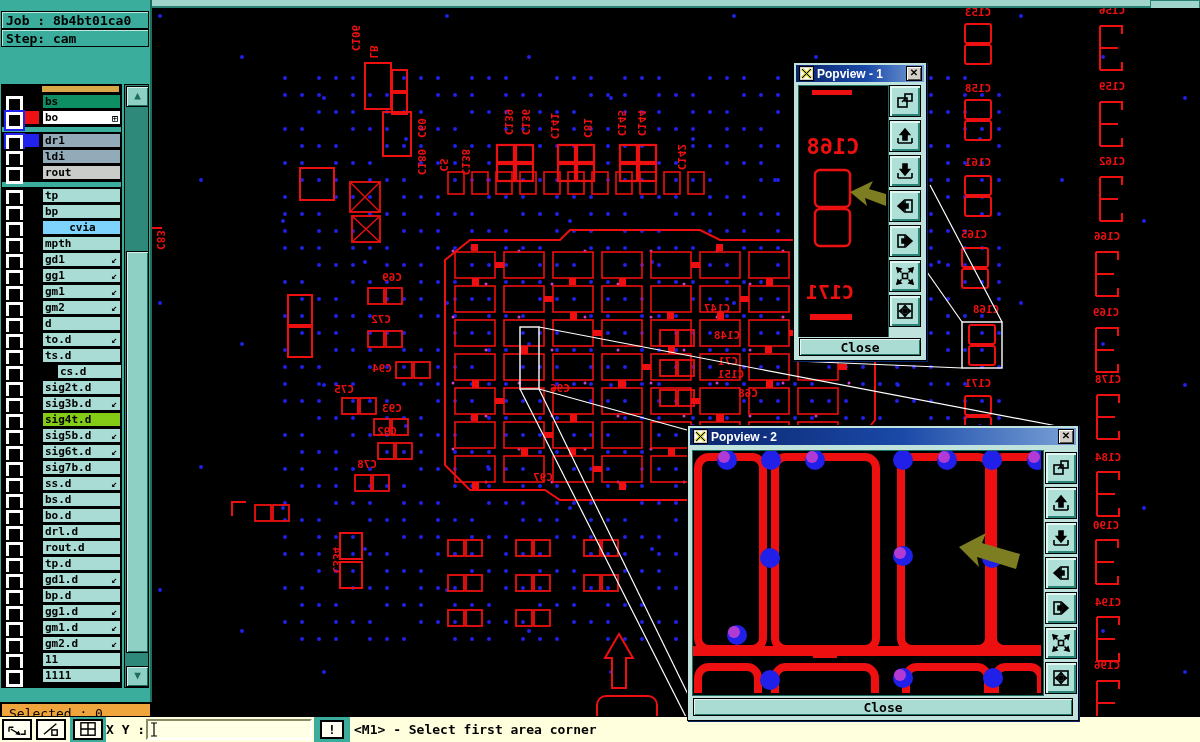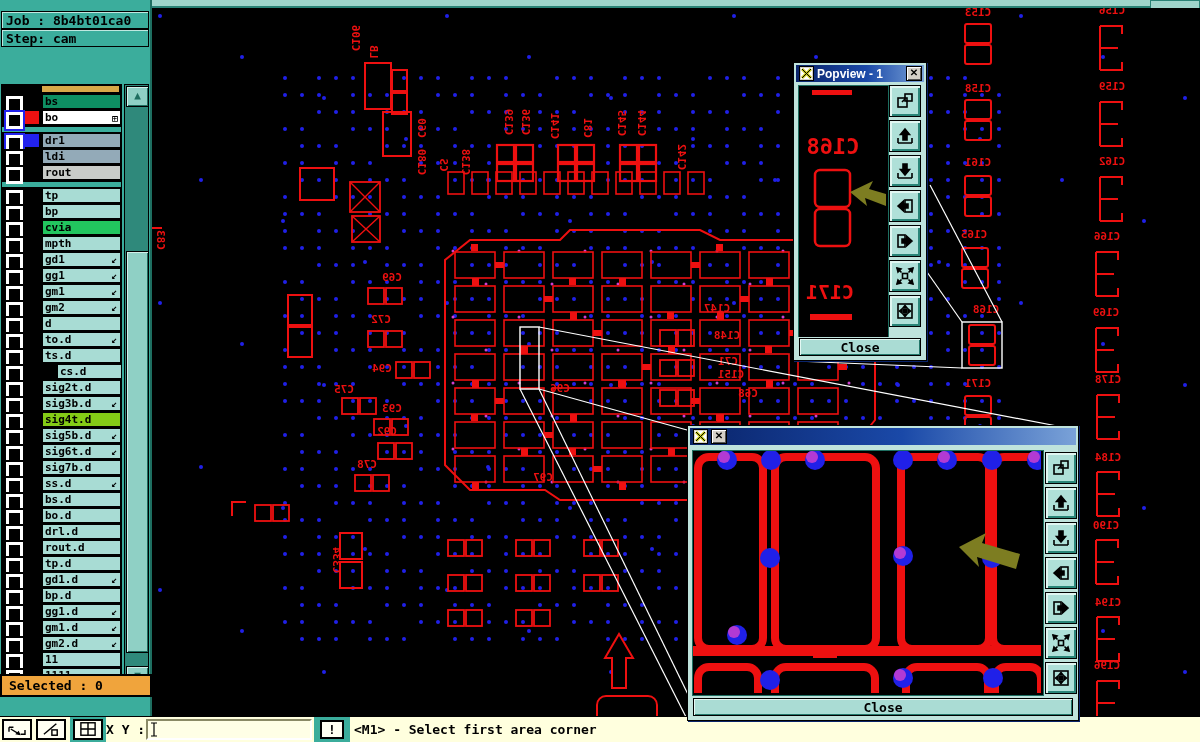--- a/index.html
+++ b/index.html
@@ -31,22 +31,22 @@
   .lrow .grid-ic{position:absolute;right:2px;top:1px;font-size:10px;color:#000;}
   #partial-row{position:absolute;left:1px;top:84px;width:121px;height:9px;background:#000;overflow:hidden;}
   #partial-row .bar{position:absolute;left:40px;top:1px;width:79px;height:8px;background:#d8a848;border:1px solid #000;box-sizing:border-box;}
   
   #vscroll{position:absolute;left:124px;top:84px;width:25px;height:604px;background:#2f897b;border:1px solid #000;box-sizing:border-box;}
   .sbtn{position:absolute;left:1px;width:21px;height:19px;background:#8fd0c5;border:1px solid #000;
         box-shadow:inset 1px 1px 0 #d2f0ea, inset -1px -1px 0 #1e6e60;color:#1e6e60;
         font-size:11px;text-align:center;line-height:18px;cursor:pointer;}
   #sthumb{position:absolute;left:1px;top:166px;width:21px;height:400px;background:#8fd0c5;border:1px solid #000;
         box-shadow:inset 1px 1px 0 #d2f0ea, inset -1px -1px 0 #1e6e60;cursor:grab;}
-  #selected-box{position:absolute;left:0;top:674px;width:152px;height:23px;background:#f0a43c;
-        border:2px solid #000;box-sizing:border-box;font-size:13px;line-height:19px;padding-left:7px;font-weight:bold;}
+  #selected-box{position:absolute;left:0;top:702px;width:152px;height:23px;background:#f0a43c;
+        border:2px solid #000;box-sizing:border-box;font-size:13px;line-height:19px;padding-left:7px;font-weight:normal;}
   
   #top-strip{position:absolute;left:152px;top:0;width:1048px;height:8px;background:#9fd5cb;border-bottom:2px solid #2b8376;box-sizing:border-box;}
   #corner-box{position:absolute;left:1150px;top:0;width:50px;height:24px;background:#9fd5cb;border:1px solid #2b8376;box-sizing:border-box;}
   #board-wrap{position:absolute;left:152px;top:8px;width:1048px;height:708px;background:#000;}
   
   #bottom-bar{position:absolute;left:0;top:716px;width:1200px;height:26px;background:#ffffde;border-top:1px solid #000;}
   .bbtn{position:absolute;top:2px;width:30px;height:21px;background:#fffff2;border:2px solid #000;
         box-sizing:border-box;cursor:pointer;}
   .bbtn svg{display:block;margin:0 auto;}
   .tealframe{position:absolute;top:0px;width:36px;height:25px;background:#3bad9c;}
@@ -127,21 +127,21 @@
         <span class="lab mono" style="background: rgb(168, 220, 212);">tp</span>
       </div>
       <div class="lrow">
         <span class="cb"></span>
         <span class="sw" style="background: rgb(0, 0, 0);"></span>
         <span class="lab mono" style="background: rgb(168, 220, 212);">bp</span>
       </div>
       <div class="lrow">
         <span class="cb"></span>
         <span class="sw" style="background: rgb(0, 0, 0);"></span>
-        <span class="lab mono" style="background: #22c55e;">cvia</span>
+        <span class="lab mono" style="background: #7dd3fc; text-align: center;">cvia</span>
       </div>
       <div class="lrow">
         <span class="cb"></span>
         <span class="sw" style="background: rgb(0, 0, 0);"></span>
         <span class="lab mono" style="background: rgb(168, 220, 212);">mpth</span>
       </div>
       <div class="lrow">
         <span class="cb"></span>
         <span class="sw" style="background: rgb(0, 0, 0);"></span>
         <span class="lab mono" style="background: rgb(168, 220, 212);">gd1<span class="arr">↙</span></span>
@@ -1732,20 +1732,21 @@
 
 <div id="pv2" class="pv">
   <div class="pv-title">
     <span class="ticon">
       <svg width="13" height="13">
           <rect x="1" y="1" width="11" height="11" fill="#fff"></rect>
         <path d="M2,2 L11,11 M11,2 L2,11" stroke="#caca20" stroke-width="3"></path>
         <path d="M2,2 L11,11 M11,2 L2,11" stroke="#000" stroke-width="1"></path>
         </svg>
     </span>
+    <span class="ttext">Popview - 2</span>
     <span class="pv-close">✕</span>
   </div>
   <div class="pv-content">
     <svg id="pv2svg" width="348" height="242">
         <rect x="0" y="0" width="348" height="242" fill="#000"></rect>
         <rect x="5" y="6" width="65" height="192" rx="11" stroke="#ee1010" stroke-width="8" fill="none"></rect>
         <rect x="82" y="6" width="101" height="192" rx="11" stroke="#ee1010" stroke-width="8" fill="none"></rect>
         <rect x="208" y="6" width="88" height="192" rx="11" stroke="#ee1010" stroke-width="8" fill="none"></rect>
         <rect x="300" y="6" width="58" height="192" rx="11" stroke="#ee1010" stroke-width="8" fill="none"></rect>
         <line x1="0" y1="200" x2="348" y2="200" stroke="#ee1010" stroke-width="10"></line>

